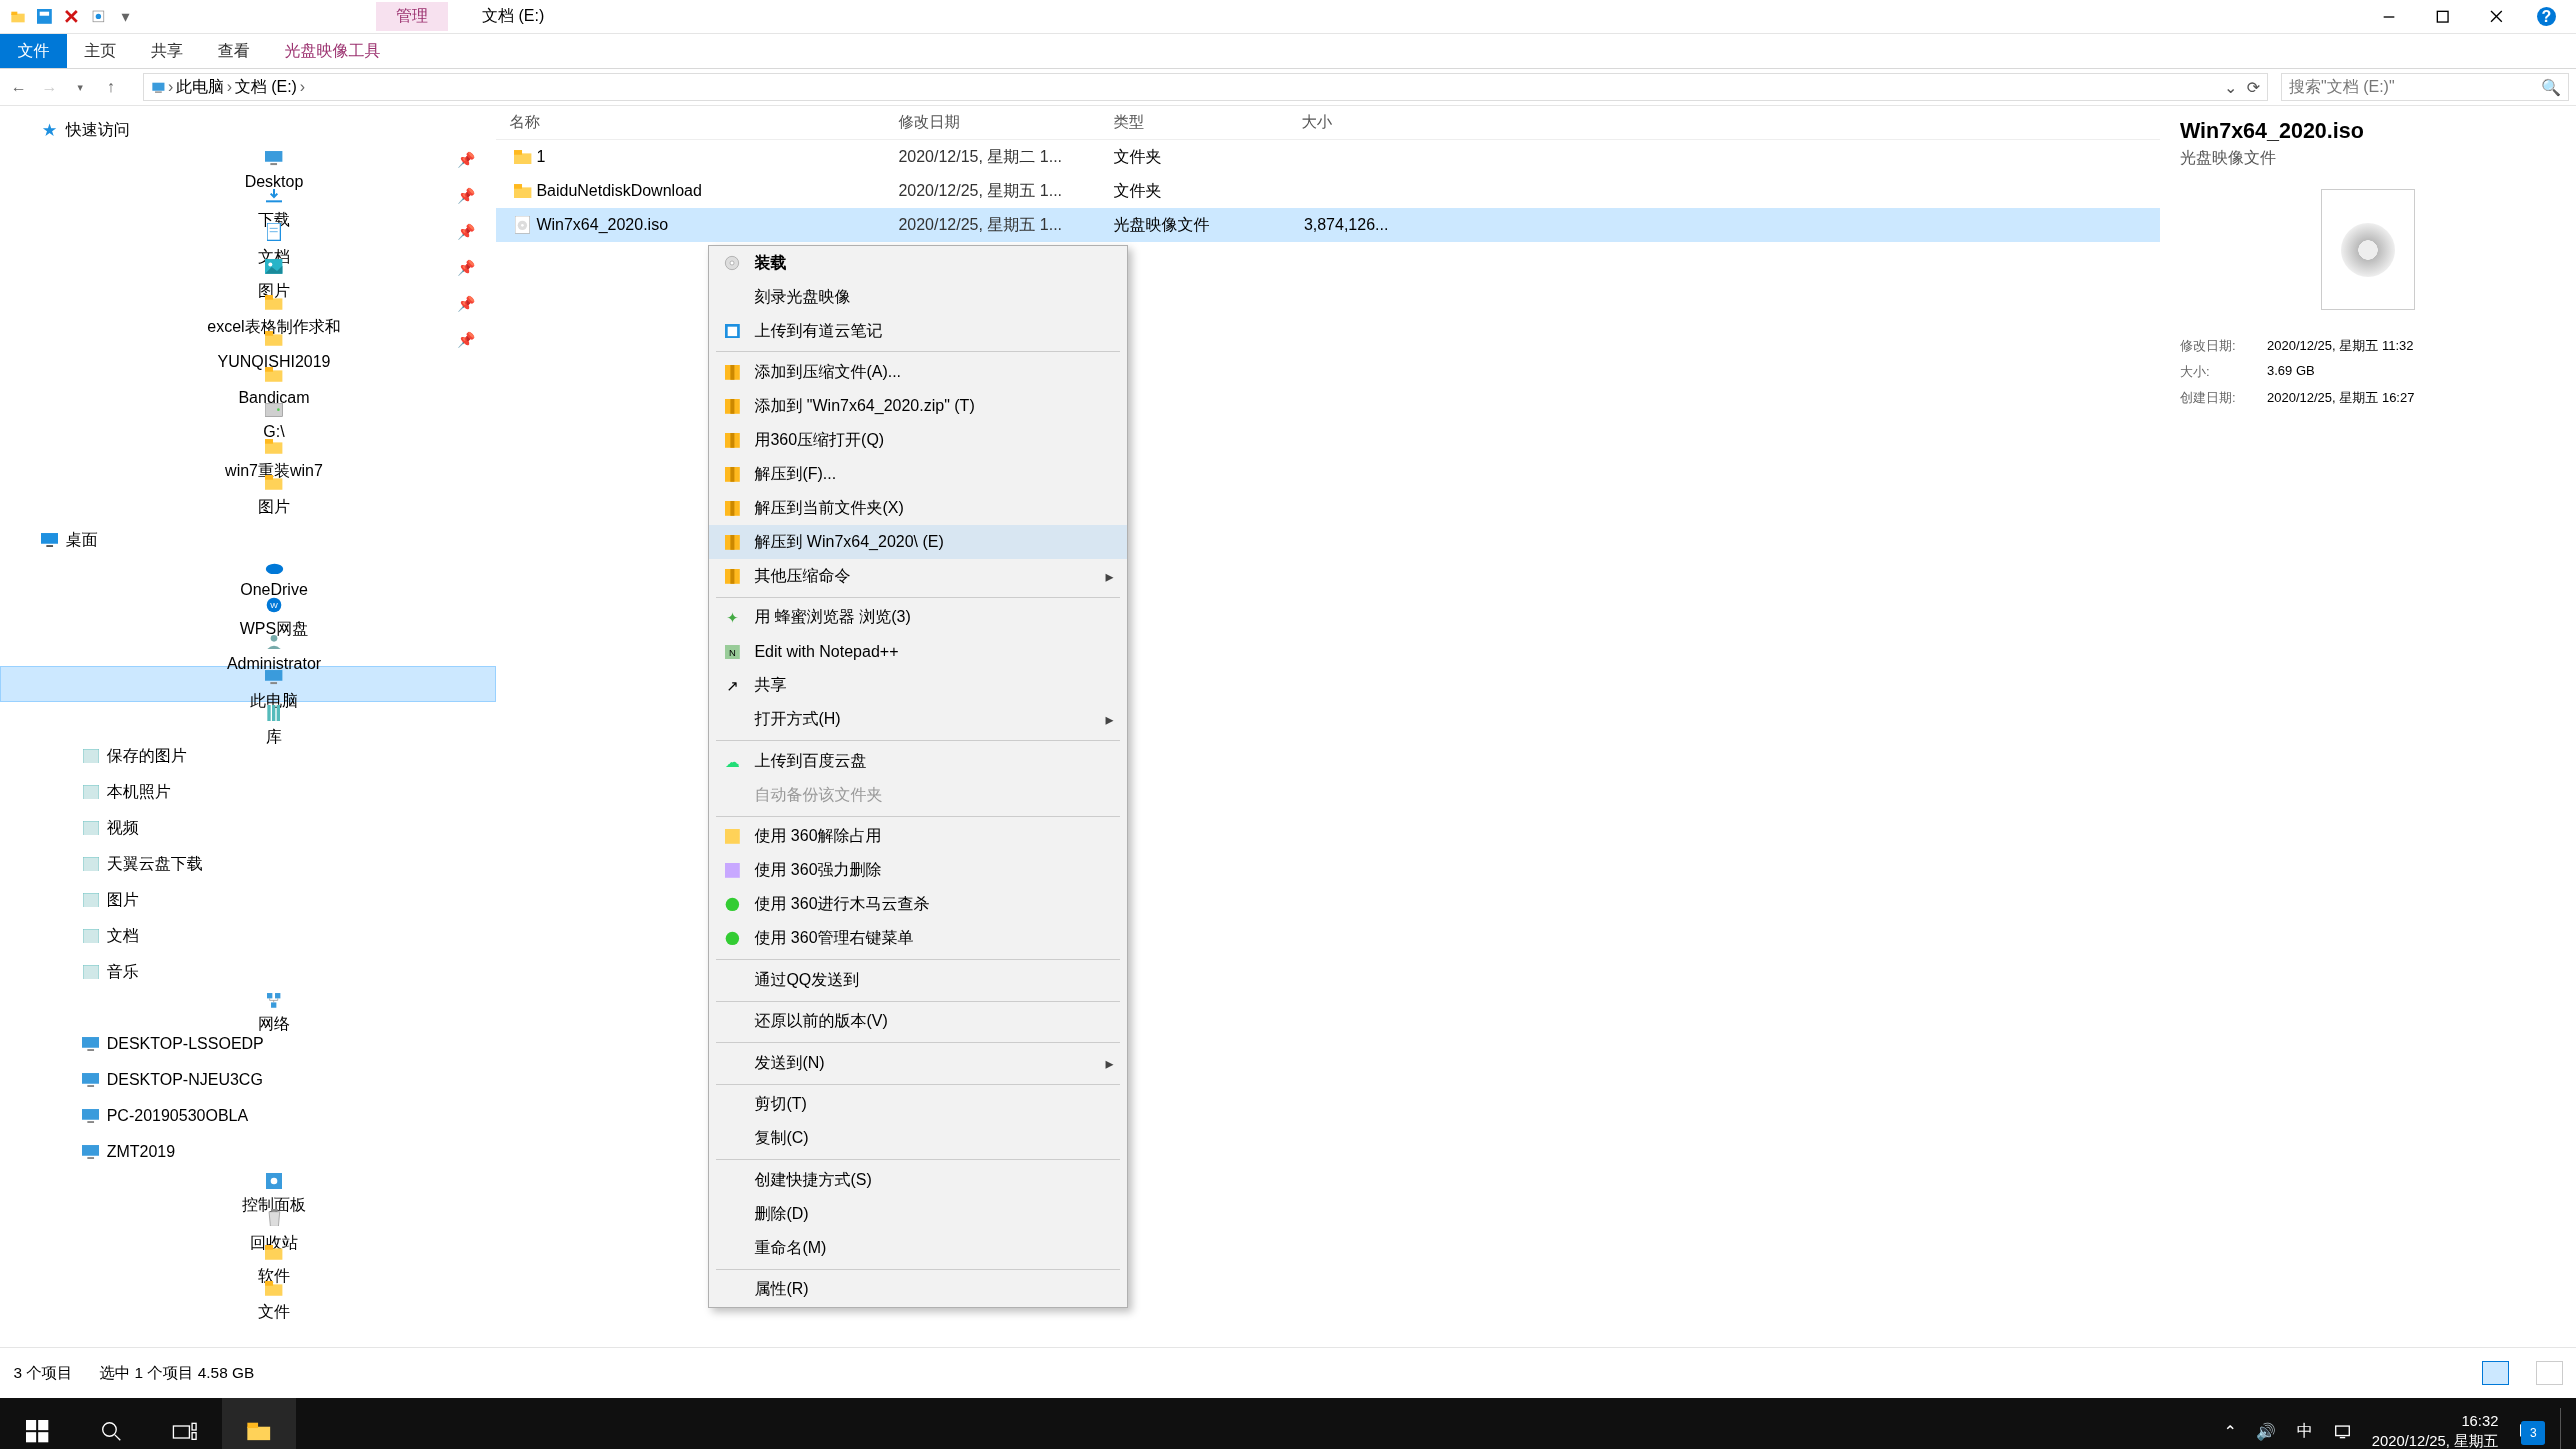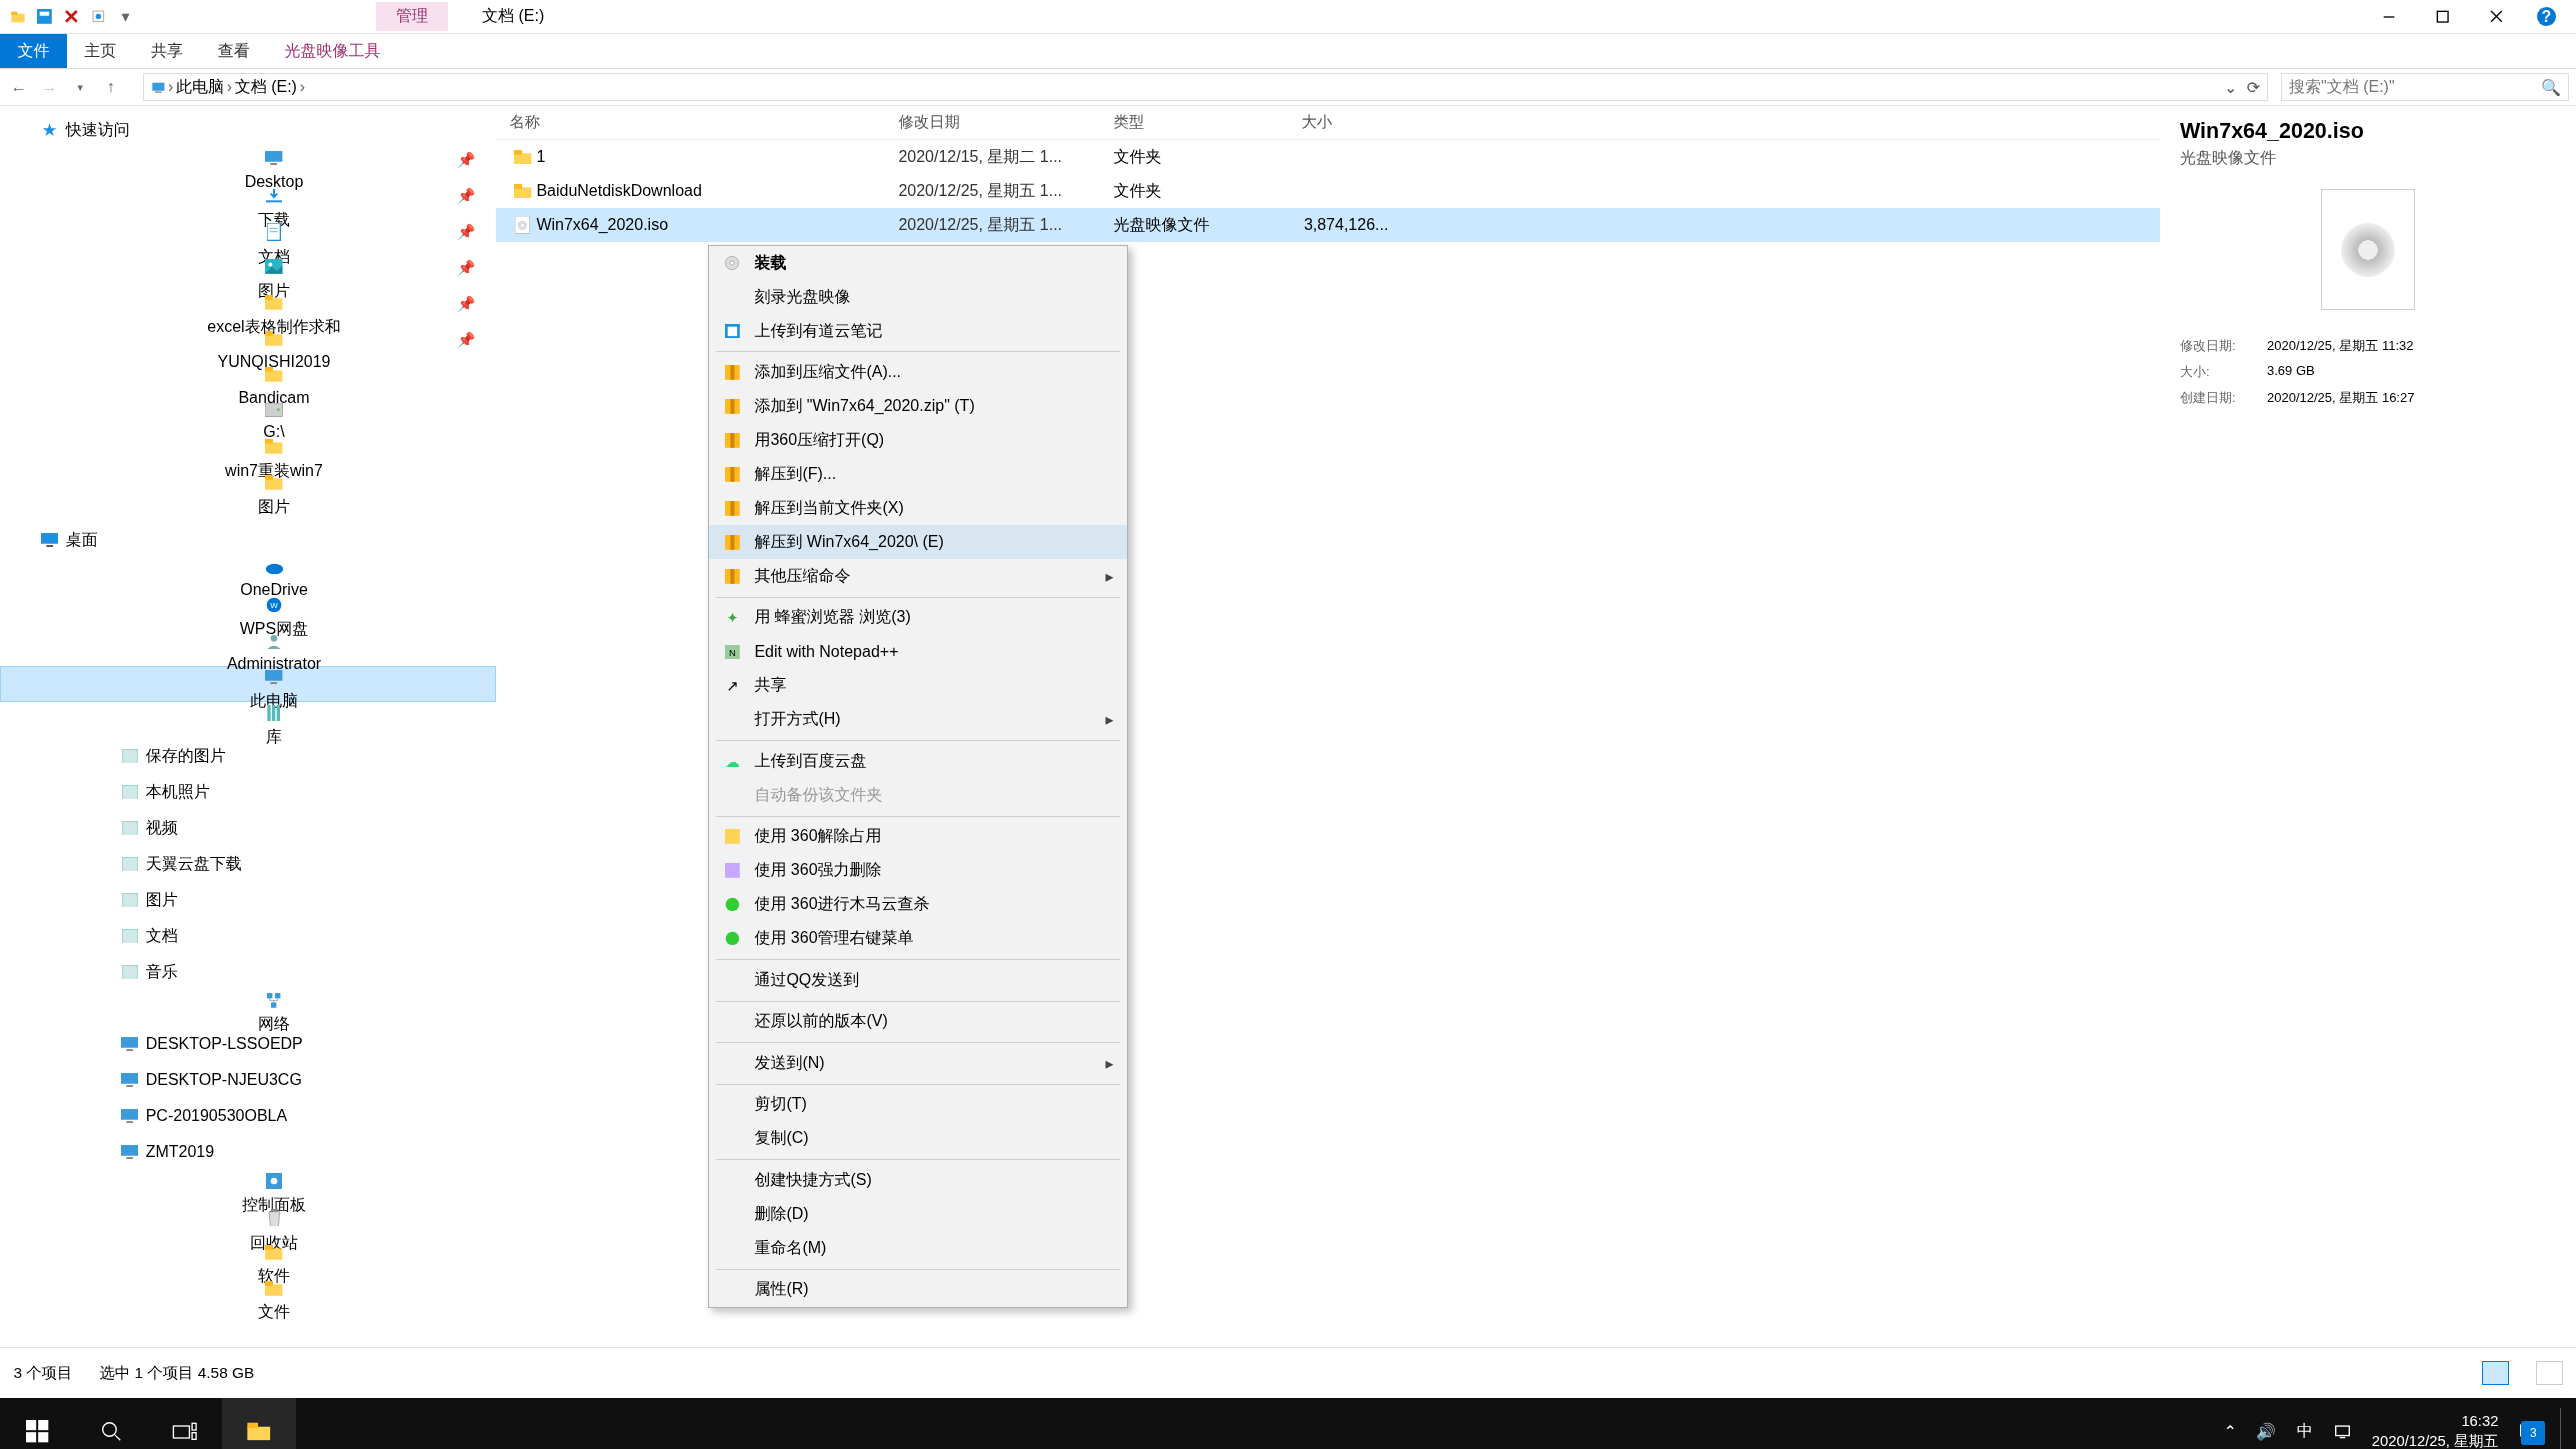--- a/index.html
+++ b/index.html
@@ -23,21 +23,21 @@
   .nav-btn { width:24px; height:24px; display:flex; align-items:center; justify-content:center; color:#666;}
   .crumbs { flex:1; display:flex; align-items:center; font-size:16px; gap:1.3px; border:0.7px solid #ddd; height:28px; padding:0 6.7px; margin-left:13.4px; justify-content:space-between;}
   .crumbs .segs { display:flex; align-items:center; gap:2.7px;}
   .crumb-sep { color:#666; }
   .search { width: 288px; border:0.7px solid #ddd; height:28px; display:flex; align-items:center; padding:0 6.7px; margin-left:6.7px; justify-content:space-between; color:#777;}
 
   .body { display:flex; height: calc(100% - 34px - 35px - 37px - 35px - 67px); }
   .nav-pane { width: 496px; background:#fff; padding: 6.7px 0; overflow:hidden; position:relative;}
   .tree-item { display:flex; align-items:center; gap:6.7px; padding:2.7px 0 2.7px 40px; height:36px; font-size:16px;}
   .tree-item.indent1 { padding-left: 52px; flex-direction: column; }
-  .tree-item.indent2 { padding-left: 120px; text-align: center; }
+  .tree-item.indent2 { padding-left: 81px; text-align: center; }
   .tree-item.sel { background:#cce8ff; border:0.7px solid #99d1ff; }
   .tree-ico { width:19px; height:19px; display:flex; align-items:center; justify-content:center;}
   .pin { position:absolute; right:20px; color:#888; font-size:14.8px;}
 
   .content { flex:1; display:flex; flex-direction:column;}
   .cols { height:34px; border-bottom:0.7px solid #eee; display:flex; align-items:center; font-size:15.4px; color:#555; padding-left:13.4px;}
   .col-name { width:389px;}
   .col-date { width:215px;}
   .col-type { width:188px;}
   .col-size { width:107px;}

